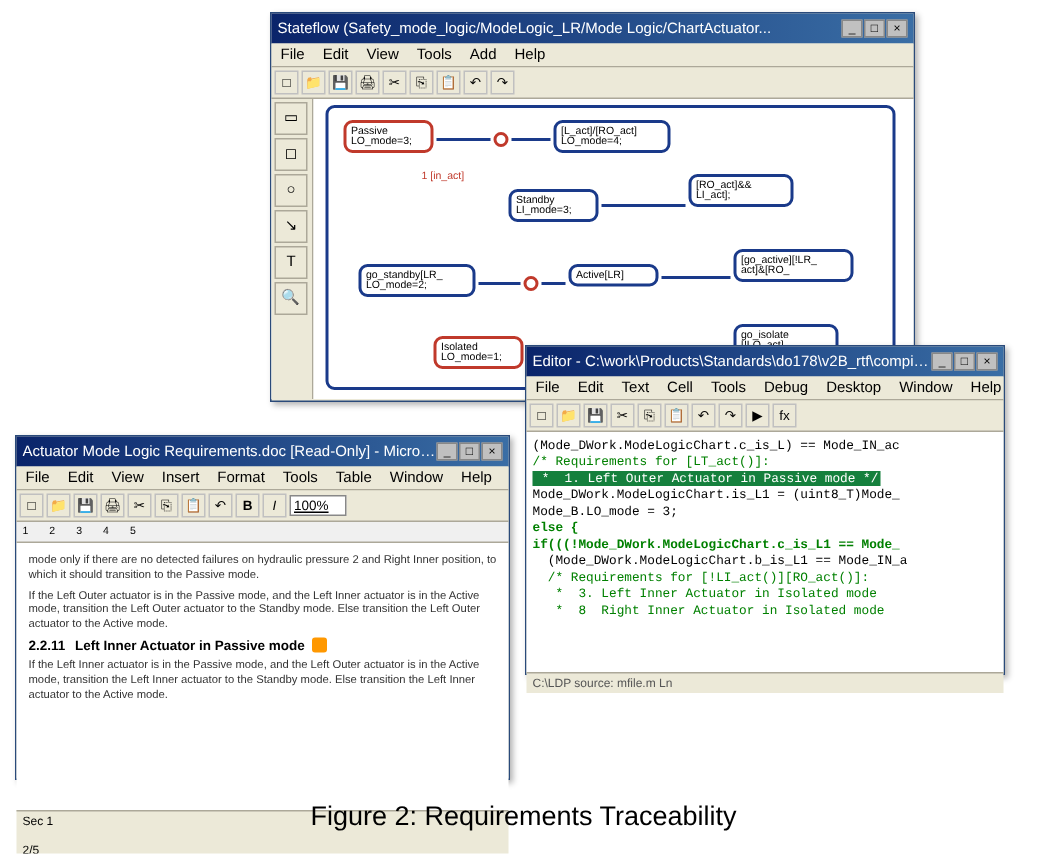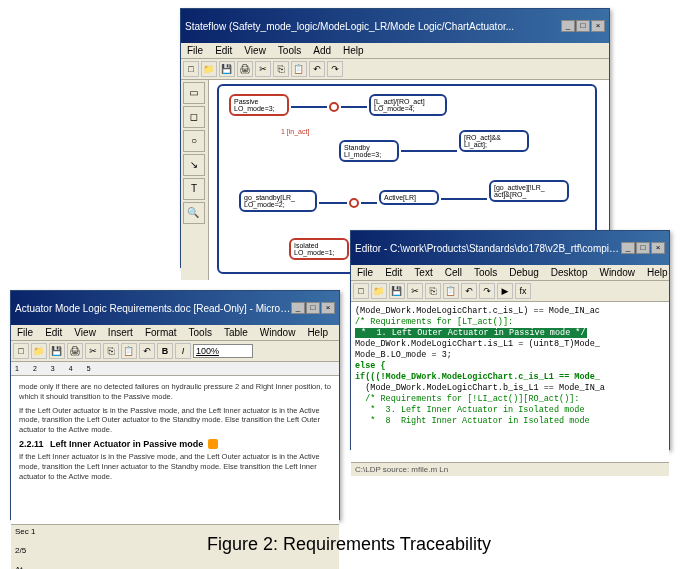--- a/index.html
+++ b/index.html
@@ -18,21 +18,21 @@
       box-shadow: 2px 2px 4px rgba(0,0,0,0.3);
     }
     .titlebar {
       background: linear-gradient(to right, #0a246a, #3a6ea5);
       color: #fff;
       font-size: 10px;
       padding: 2px 4px;
       display: flex;
       justify-content: space-between;
       align-items: center;
-      height: 34px;
+      height: 20px;
     }
     .titlebar-text {
       white-space: nowrap;
       overflow: hidden;
       text-overflow: ellipsis;
       flex: 1;
     }
     .title-controls {
       display: flex;
       gap: 1px;
@@ -147,21 +147,21 @@
       left: 10px;
       top: 290px;
       width: 330px;
       height: 230px;
     }
     .word-content {
       background: #fff;
       padding: 6px 8px;
       font-size: 8px;
       line-height: 1.3;
-      height: 148px;
+      height: 178px;
       overflow: hidden;
     }
     .word-ruler {
       height: 14px;
       background: #f0f0f0;
       border-bottom: 1px solid #aca899;
       font-size: 7px;
       display: flex;
       align-items: center;
       padding: 0 4px;
@@ -210,21 +210,21 @@
       padding: 4px;
       line-height: 1.3;
       height: 160px;
       white-space: pre;
       overflow: hidden;
     }
     .c-kw { color: #008000; font-weight: bold; }
     .c-cm { color: #008000; }
     .c-hl { background: #15803d; color: #fff; padding: 0 1px; }
     .toolbar-zoom {
-      width: 60px;
+      width: 38px;
       height: 14px;
       font-size: 9px;
       border: 1px solid #888;
       background: #fff;
       padding: 0 2px;
       text-decoration: underline;
     }
     
     .caption {
       position: absolute;

